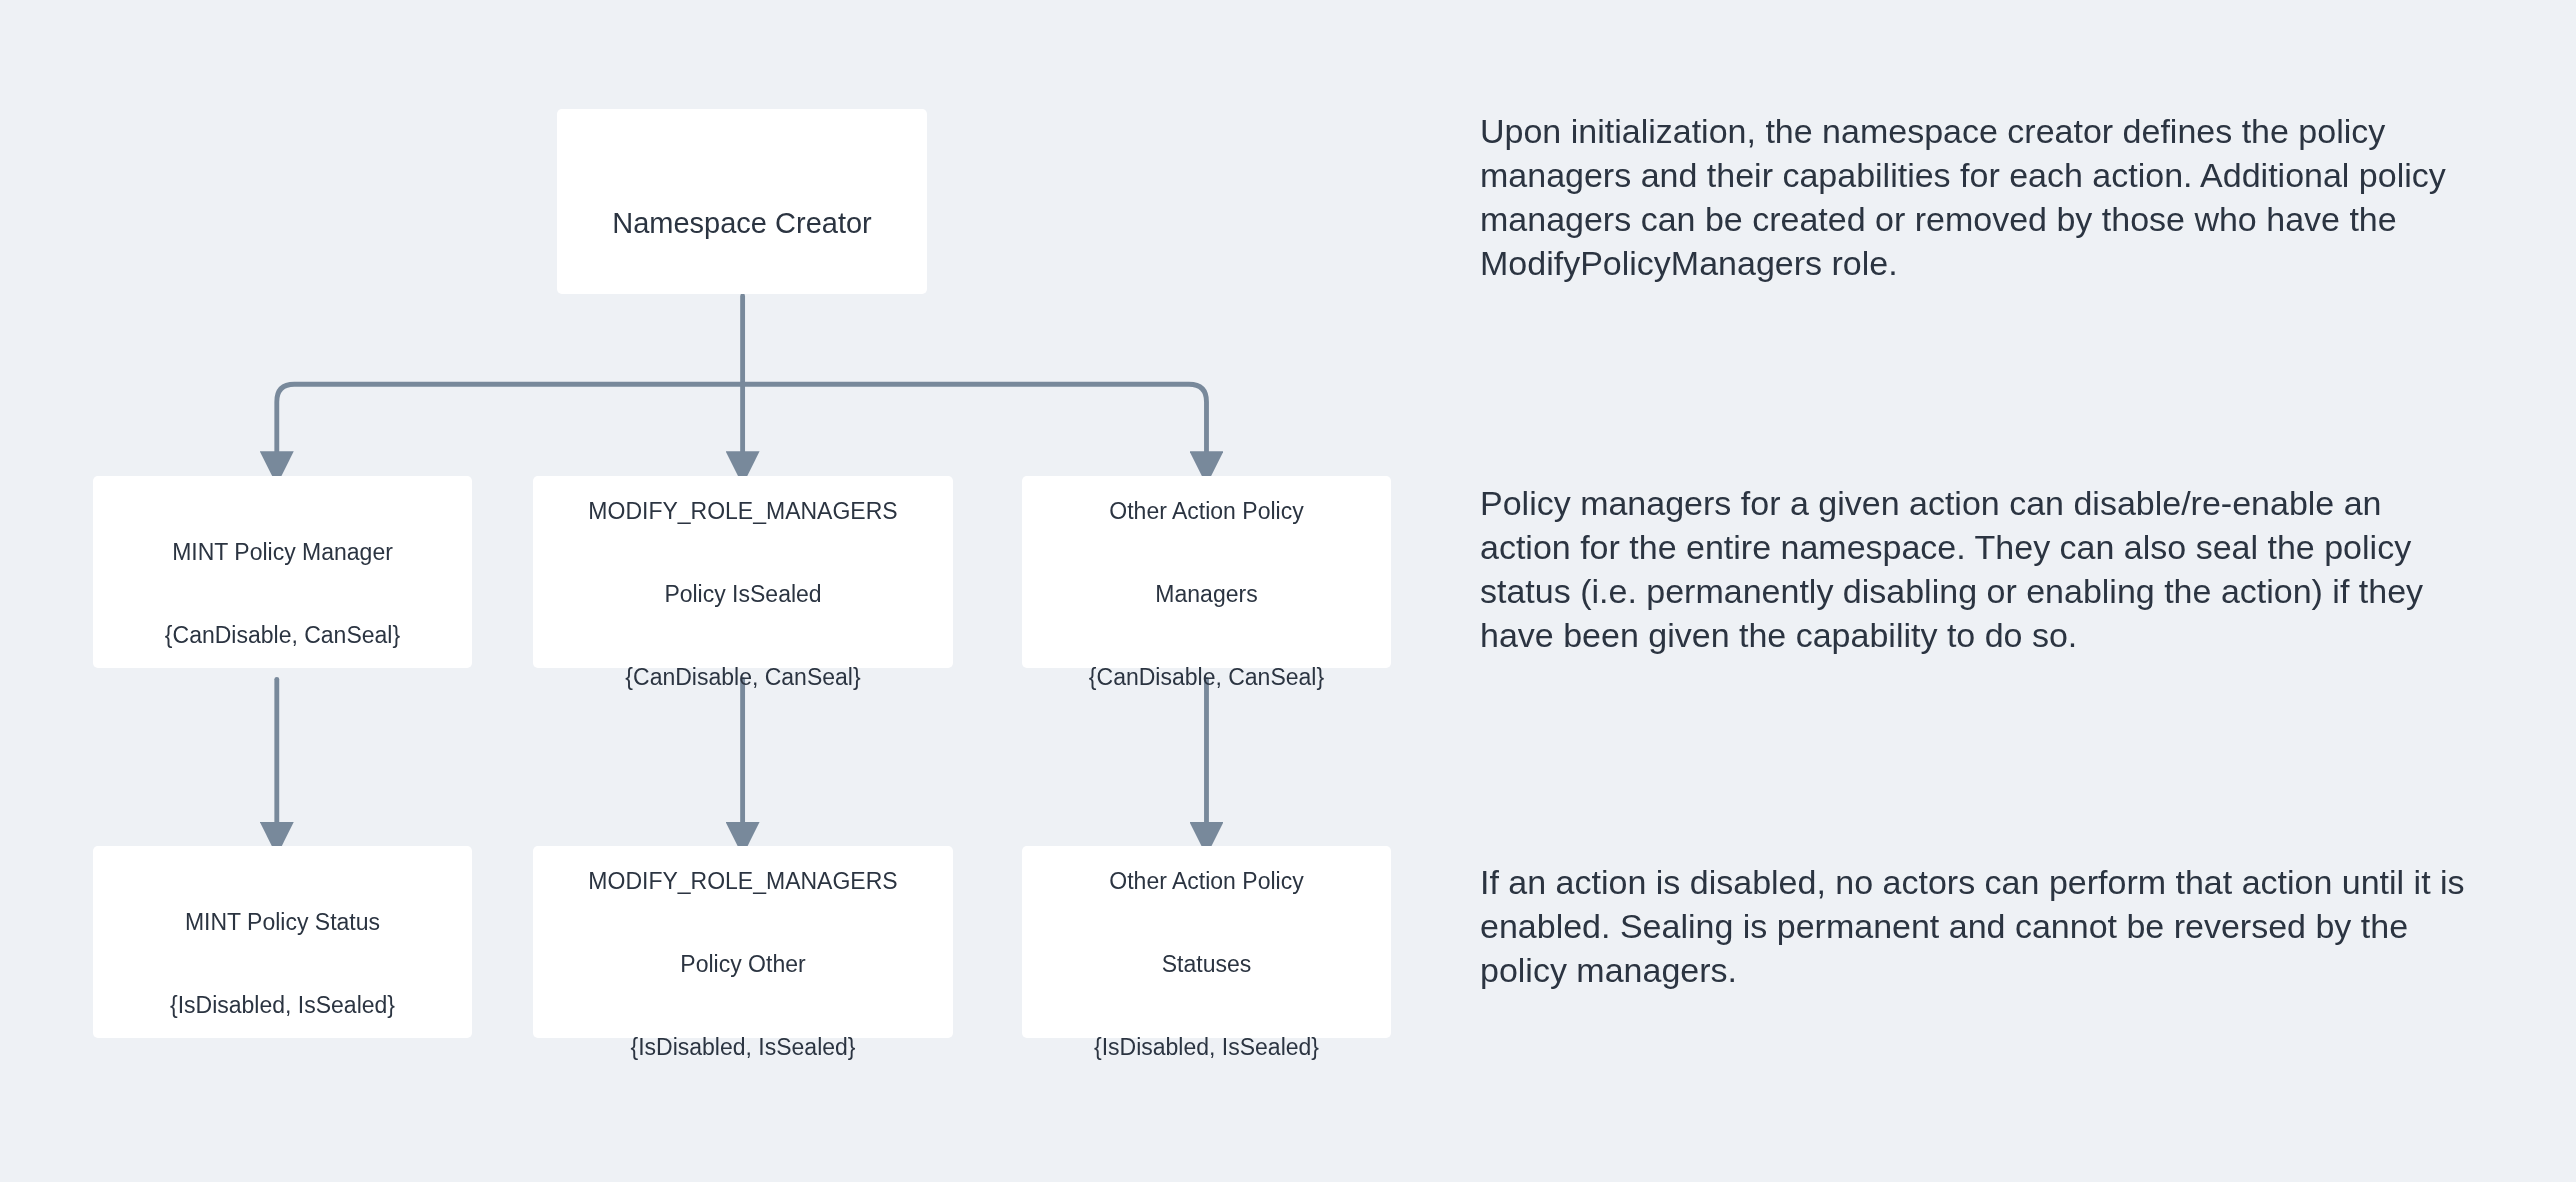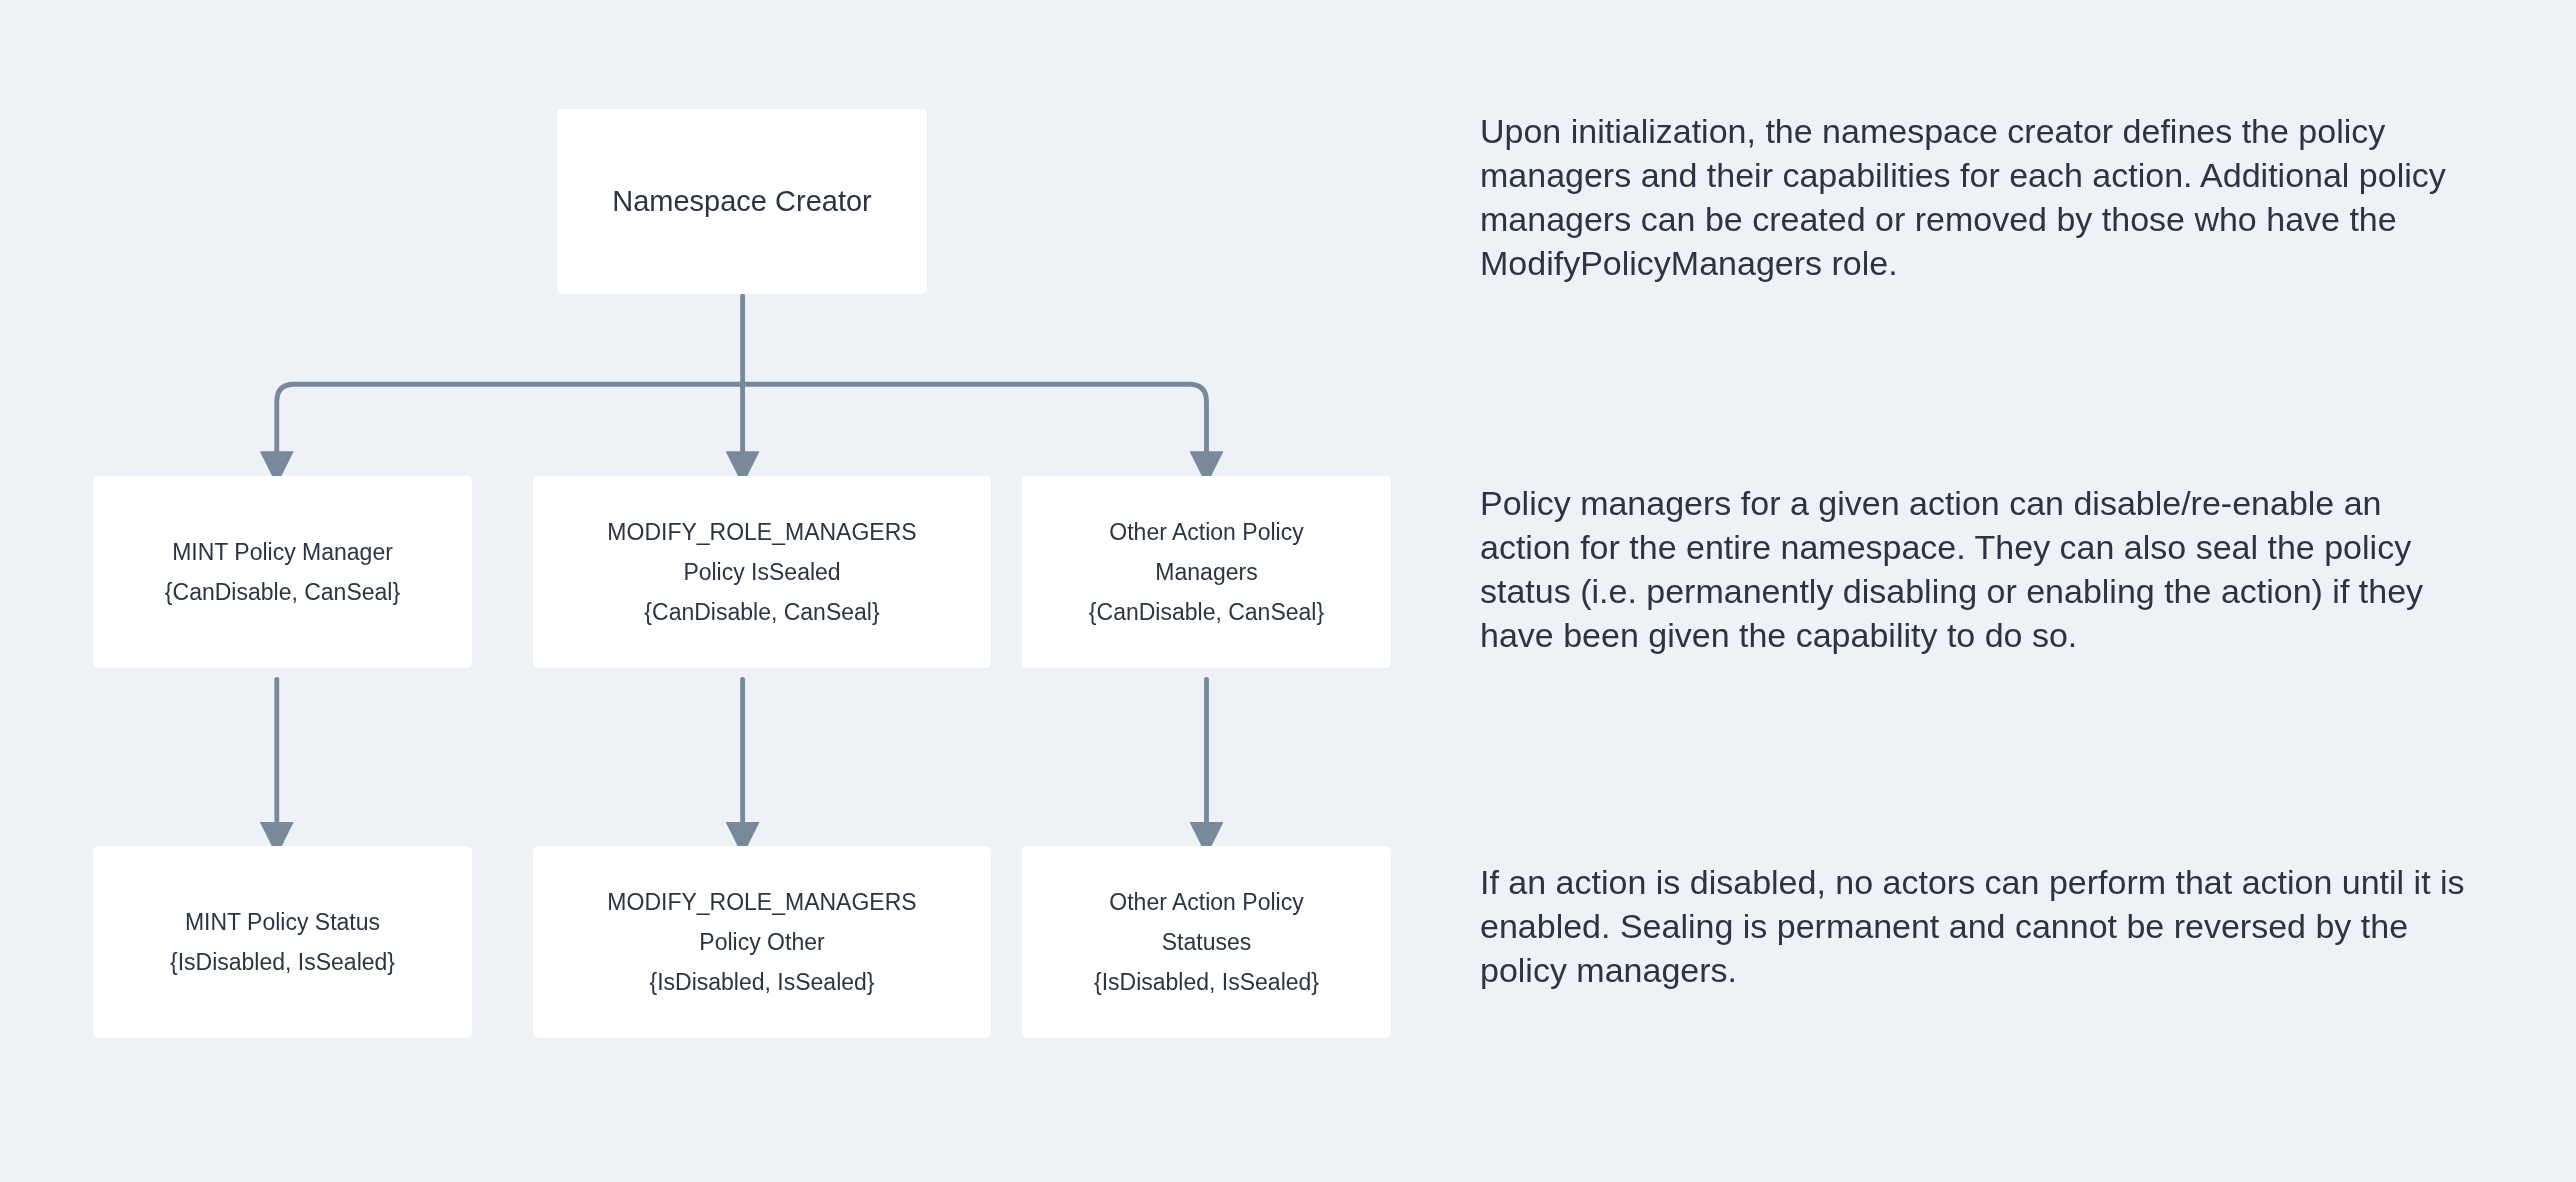--- a/index.html
+++ b/index.html
@@ -45,20 +45,21 @@
     padding: 5.8px 13.6px;
     color: #2b3441;
   }
   .node .lines {
     display: block;
     width: 100%;
   }
   .node .line {
     display: block;
     white-space: nowrap;
+    margin-top: 43px;
   }
 
   
   .node-root {
     left: 557px;
     top: 109px;
     width: 370px;
     height: 185px;
   }
   .node-root .line {
@@ -69,21 +70,21 @@
   
   .node-mid, .node-bot {
     height: 192px;
   }
   .node-mid .line, .node-bot .line {
     font-size: 23px;
     line-height: 40px;
   }
 
   .col-0 { left: 93px;  width: 379px; justify-content: flex-end; }
-  .col-1 { left: 533px; width: 458px; align-items: center; }
+  .col-1 { left: 533px; width: 420px; align-items: center; }
   .col-2 { left: 1022px; width: 369px; }
 
   .row-mid { top: 476px; }
   .row-bot { top: 846px; }
 
   
   .note {
     position: absolute;
     z-index: 2;
     left: 1480px;

